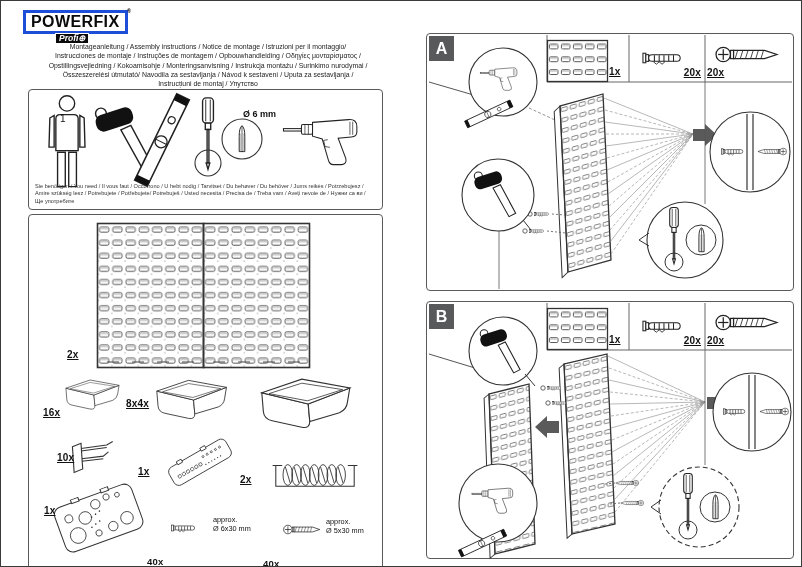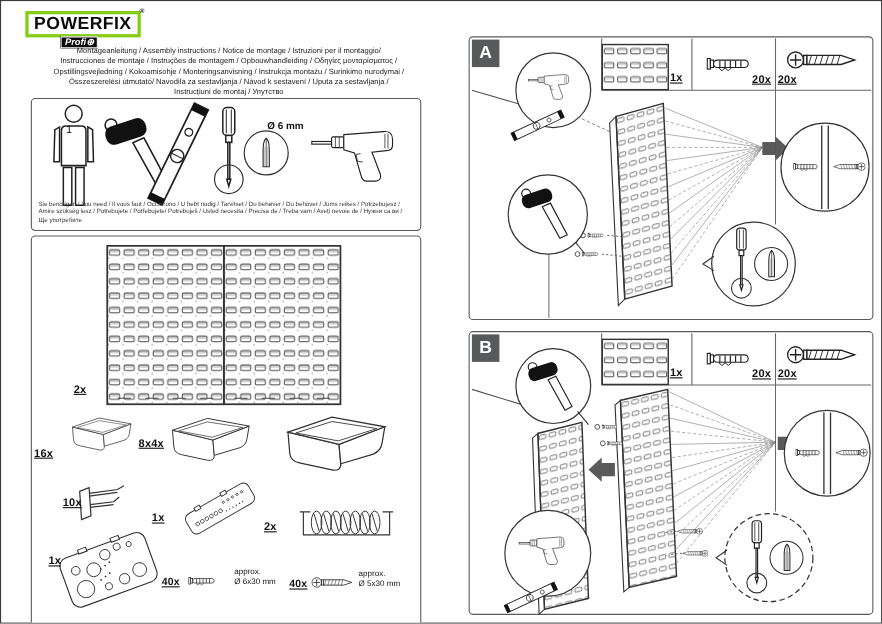--- a/index.html
+++ b/index.html
@@ -2,28 +2,28 @@
 <html><head>
 <meta charset="utf-8">
 <style>
   html,body{margin:0;padding:0;background:#e8e8e8;font-family:"Liberation Sans",sans-serif;}
   .page{position:relative;width:802px;height:567px;background:#fff;border:1.5px solid #3a3a3a;box-sizing:border-box;overflow:hidden;}
   .sheet-box{position:absolute;border:1.3px solid #5a5a5a;border-radius:4px;background:#fff;box-sizing:border-box;}
   svg{position:absolute;left:0;top:0;overflow:visible;}
   span,div{box-sizing:border-box;}
   
   .logo-wrap{position:absolute;left:22px;top:9px;width:120px;height:36px;}
-  .logo-box{display:inline-block;border:3px solid #84cc16;padding:0 5px;font-weight:bold;font-size:16px;letter-spacing:.4px;color:#0a0a0a;background:#fff;position:relative;}
+  .logo-box{display:inline-block;border:3px solid #1d4ed8;padding:0 5px;font-weight:bold;font-size:16px;letter-spacing:.4px;color:#0a0a0a;background:#fff;position:relative;}
   .logo-reg{position:absolute;right:-7px;top:-5px;font-size:6px;color:#0a0a0a;}
   .logo-badge{position:absolute;left:32px;top:23px;background:#0a0a0a;color:#fff;font-size:8.5px;font-weight:bold;font-style:italic;padding:0 4px 1px 4px;box-shadow:inset 0 0 0 1px #fff;text-align:center;}
   
   .title-block{position:absolute;left:28px;top:41px;width:358px;text-align:center;font-size:6.9px;line-height:9.3px;color:#222;}
   
   .qty{position:absolute;font-size:10px;font-weight:600;color:#111;letter-spacing:.2px;white-space:nowrap;text-decoration:underline;}
-  .qty-sm{font-size:9.5px;}
+  .qty-sm{font-size:9.5px;margin-top:32px;}
   .approx{position:absolute;font-size:7.3px;line-height:8.8px;color:#111;white-space:nowrap;}
   .tiny-lines{position:absolute;left:6px;top:93px;width:345px;font-size:5.6px;line-height:7.4px;color:#333;}
   .person-num{position:absolute;left:31px;top:23px;font-size:10px;color:#111;}
   .drill-size{position:absolute;left:214px;top:19px;font-size:9px;font-weight:600;color:#111;}
   
   .badge{position:absolute;left:2px;top:2px;width:25px;height:25px;background:#58595b;color:#fff;font-size:16px;font-weight:bold;display:flex;align-items:center;justify-content:center;}
 </style>
 </head>
 <body>
 
@@ -288,21 +288,21 @@
         <use href="#sym-bitholder" width="68" height="30"></use>
       </g>
       <use href="#sym-spiral" x="234" y="244" width="104" height="32"></use>
       <g transform="translate(26,276) rotate(-20 44 28)">
         <use href="#sym-plate" width="88" height="54"></use>
       </g>
       <use href="#sym-dowel" x="142" y="308" width="26" height="10"></use>
       <use href="#sym-screw" x="254" y="308" width="38" height="13"></use>
     </svg>
     <span class="qty" style="left:38px;top:134px;">2x</span>
-    <span class="qty" style="left:2px;top:192px;">16x</span>
+    <span class="qty" style="left:14px;top:192px;">16x</span>
     <span class="qty" style="left:97px;top:183px;">8x4x</span>
     <span class="qty" style="left:28px;top:237px;">10x</span>
     <span class="qty" style="left:109px;top:251px;">1x</span>
     <span class="qty" style="left:211px;top:259px;">2x</span>
     <span class="qty" style="left:15px;top:290px;">1x</span>
     <span class="qty qty-sm" style="left:118px;top:309px;">40x</span>
     <span class="approx" style="left:184px;top:301px;"><span>approx.</span><br><span>Ø 6x30 mm</span></span>
     <span class="qty qty-sm" style="left:234px;top:311px;">40x</span>
     <span class="approx" style="left:297px;top:303px;"><span>approx.</span><br><span>Ø 5x30 mm</span></span>
   </div>

